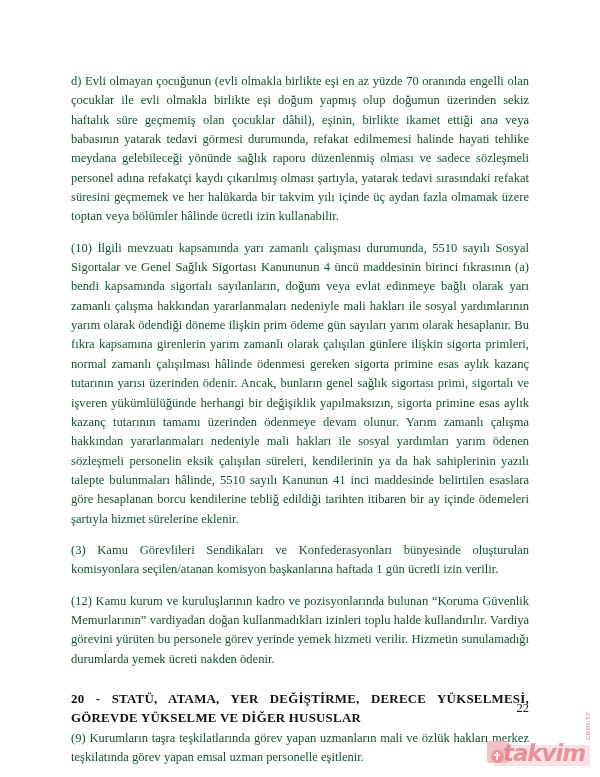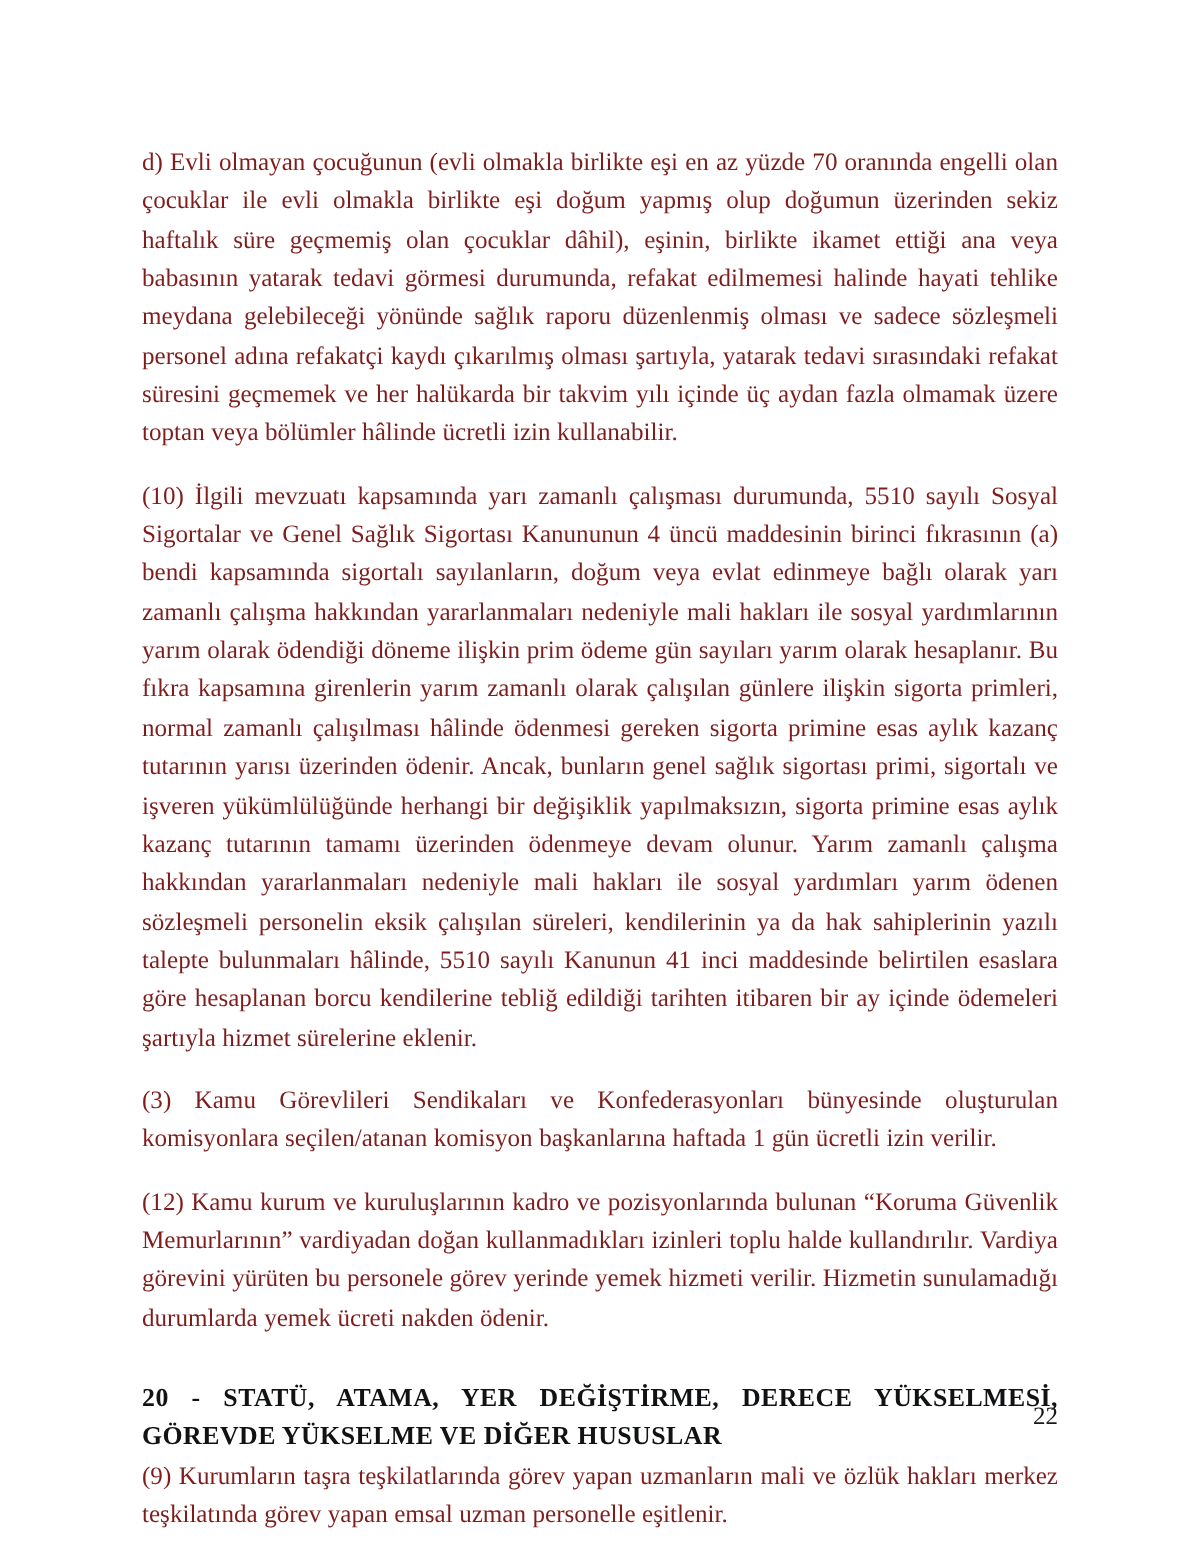--- a/index.html
+++ b/index.html
@@ -33,21 +33,21 @@
     width: 458px;
   }
 
   p.para {
     margin: 0;
     padding: 0;
     text-align: justify;
     text-justify: inter-word;
     font-size: 12.55px;
     line-height: 19.35px;
-    color: #7f1d1d;
+    color: #14532d;
     hyphens: none;
     word-spacing: 0.1px;
   }
 
   p.para + p.para {
     margin-top: 12px;
   }
 
   .section-heading {
     margin: 0;
@@ -191,14 +191,24 @@
     <div class="after-heading-gap"></div>
 
     <p class="para">(9) Kurumların taşra teşkilatlarında görev yapan uzmanların mali ve özlük hakları merkez teşkilatında görev yapan emsal uzman personelle eşitlenir.</p>
 
     <p class="para">(2) Emekliye Ayrılanlara Görev Silahının Tevdi Edilmesi ve Harçtan Muafiyet; ilgili mevzuatı gereği silah taşıma ve kullanma yetkisine haiz kamu görevlileri; fiilen görev yaptıkları dönemde kurumlarınca kendilerine tahsis edilen zat’ı /şahsi silahlarını, emekli olduklarında herhangi bir harç, vergi ve ücret ödemeksizin edinebilirler. Bu kapsamdaki</p>
 
   </div>
 
   <div class="page-number">22</div>
 
+  <div class="watermark">
+    <div class="wm-inner">
+      <div class="wm-bar"></div>
+      <div class="wm-badge">
+        <div class="wm-badge-circle"></div>
+      </div>
+      <div class="wm-word">takvim</div>
+      <div class="wm-tld">.com.tr</div>
+    </div>
+  </div>
 
 </div>
 
 </body></html>

